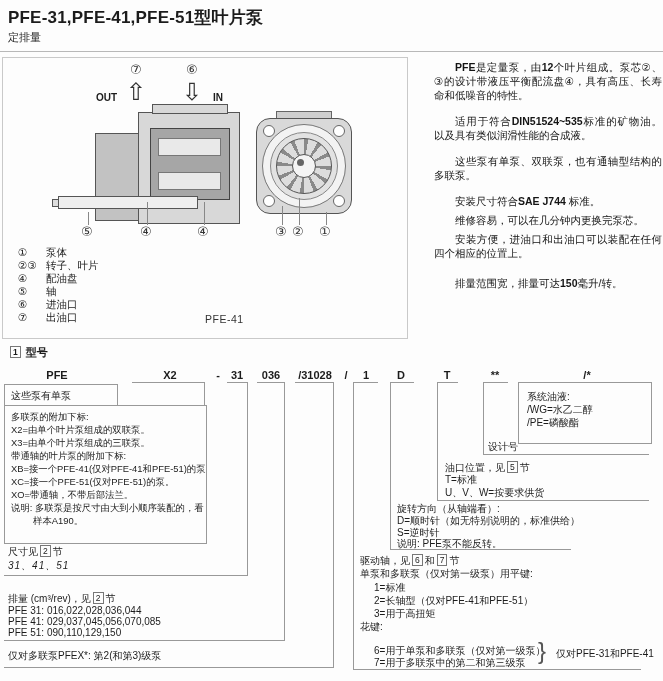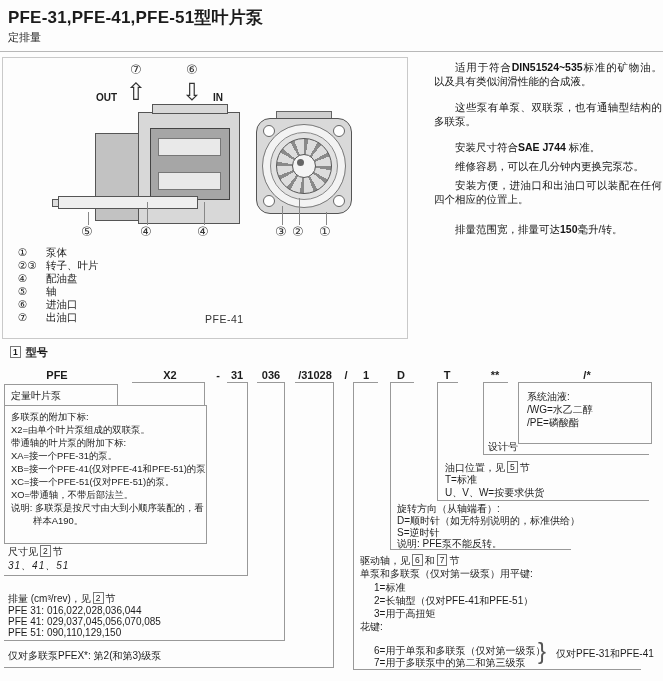--- a/index.html
+++ b/index.html
@@ -86,20 +86,21 @@
 
   <div class="legendrow" style="top:246px;"><span class="num">①</span><span>泵体</span></div>
   <div class="legendrow" style="top:259px;"><span class="num">②③</span><span>转子、叶片</span></div>
   <div class="legendrow" style="top:272px;"><span class="num">④</span><span>配油盘</span></div>
   <div class="legendrow" style="top:285px;"><span class="num">⑤</span><span>轴</span></div>
   <div class="legendrow" style="top:298px;"><span class="num">⑥</span><span>进油口</span></div>
   <div class="legendrow" style="top:311px;"><span class="num">⑦</span><span>出油口</span></div>
   <div class="abs" style="left:205px;top:313px;font-size:10.5px;letter-spacing:.5px;color:#333;">PFE-41</div>
 
   <div class="intro">
+    <p><span class="b">PFE</span><span>是定量泵，由</span><span class="b">12</span><span>个叶片组成。泵芯②、③的设计带液压平衡配流盘④，具有高压、长寿命和低噪音的特性。</span></p>
     <p><span>适用于符合</span><span class="b">DIN51524~535</span><span>标准的矿物油。以及具有类似润滑性能的合成液。</span></p>
     <p><span>这些泵有单泵、双联泵，也有通轴型结构的多联泵。</span></p>
     <p class="tight"><span>安装尺寸符合</span><span class="b">SAE J744</span><span> 标准。</span></p>
     <p class="tight"><span>维修容易，可以在几分钟内更换完泵芯。</span></p>
     <p class="tight"><span>安装方便，进油口和出油口可以装配在任何四个相应的位置上。</span></p>
     <p class="tight gap"><span>排量范围宽，排量可达</span><span class="b">150</span><span>毫升/转。</span></p>
   </div>
 
   <div class="abs" style="left:8px;top:345px;font-size:11px;font-weight:600;"><span class="numbox">1</span><span> 型号</span></div>
 
@@ -128,29 +129,29 @@
   <div class="line" style="left:204px;top:382px;width:1px;height:24px;"></div>
   <div class="Lrb" style="left:4px;top:382px;width:243px;height:193px;"></div>
   <div class="Lrb" style="left:4px;top:382px;width:280px;height:258px;"></div>
   <div class="Lrb" style="left:4px;top:382px;width:329px;height:285px;"></div>
   <div class="Llb" style="left:353px;top:382px;width:287px;height:287px;"></div>
   <div class="Llb" style="left:390px;top:382px;width:180px;height:167px;"></div>
   <div class="Llb" style="left:437px;top:382px;width:211px;height:118px;"></div>
   <div class="Llb" style="left:483px;top:382px;width:165px;height:72px;"></div>
 
   <div class="abs" style="left:4px;top:384px;width:112px;height:20px;border:1px solid #999;">
-    <div style="padding:4px 6px;font-size:10px;">定量叶片泵</div>
+    <div style="padding:4px 6px;font-size:10px;">这些泵有单泵</div>
   </div>
 
   <div class="abs" style="left:4px;top:405px;width:201px;height:137px;border:1px solid #999;overflow:hidden;">
     <div style="padding:4px 0 0 6px;">
       <div class="boxtext">多联泵的附加下标:</div>
       <div class="boxtext">X2=由单个叶片泵组成的双联泵。</div>
+      <div class="boxtext">X3=由单个叶片泵组成的三联泵。</div>
       <div class="boxtext">带通轴的叶片泵的附加下标:</div>
-      <div class="boxtext">XA=接一个PFE-31的泵。</div>
       <div class="boxtext">XB=接一个PFE-41(仅对PFE-41和PFE-51)的泵。</div>
       <div class="boxtext">XC=接一个PFE-51(仅对PFE-51)的泵。</div>
       <div class="boxtext">XO=带通轴，不带后部法兰。</div>
       <div class="boxtext">说明: 多联泵是按尺寸由大到小顺序装配的，看</div>
       <div class="boxtext" style="padding-left:22px;">样本A190。</div>
     </div>
   </div>
 
   <div class="abs sm" style="left:8px;top:545px;"><span>尺寸见</span><span class="numbox">2</span><span>节</span></div>
   <div class="abs sm" style="left:8px;top:560px;letter-spacing:1px;font-style:italic;">31、41、51</div>

